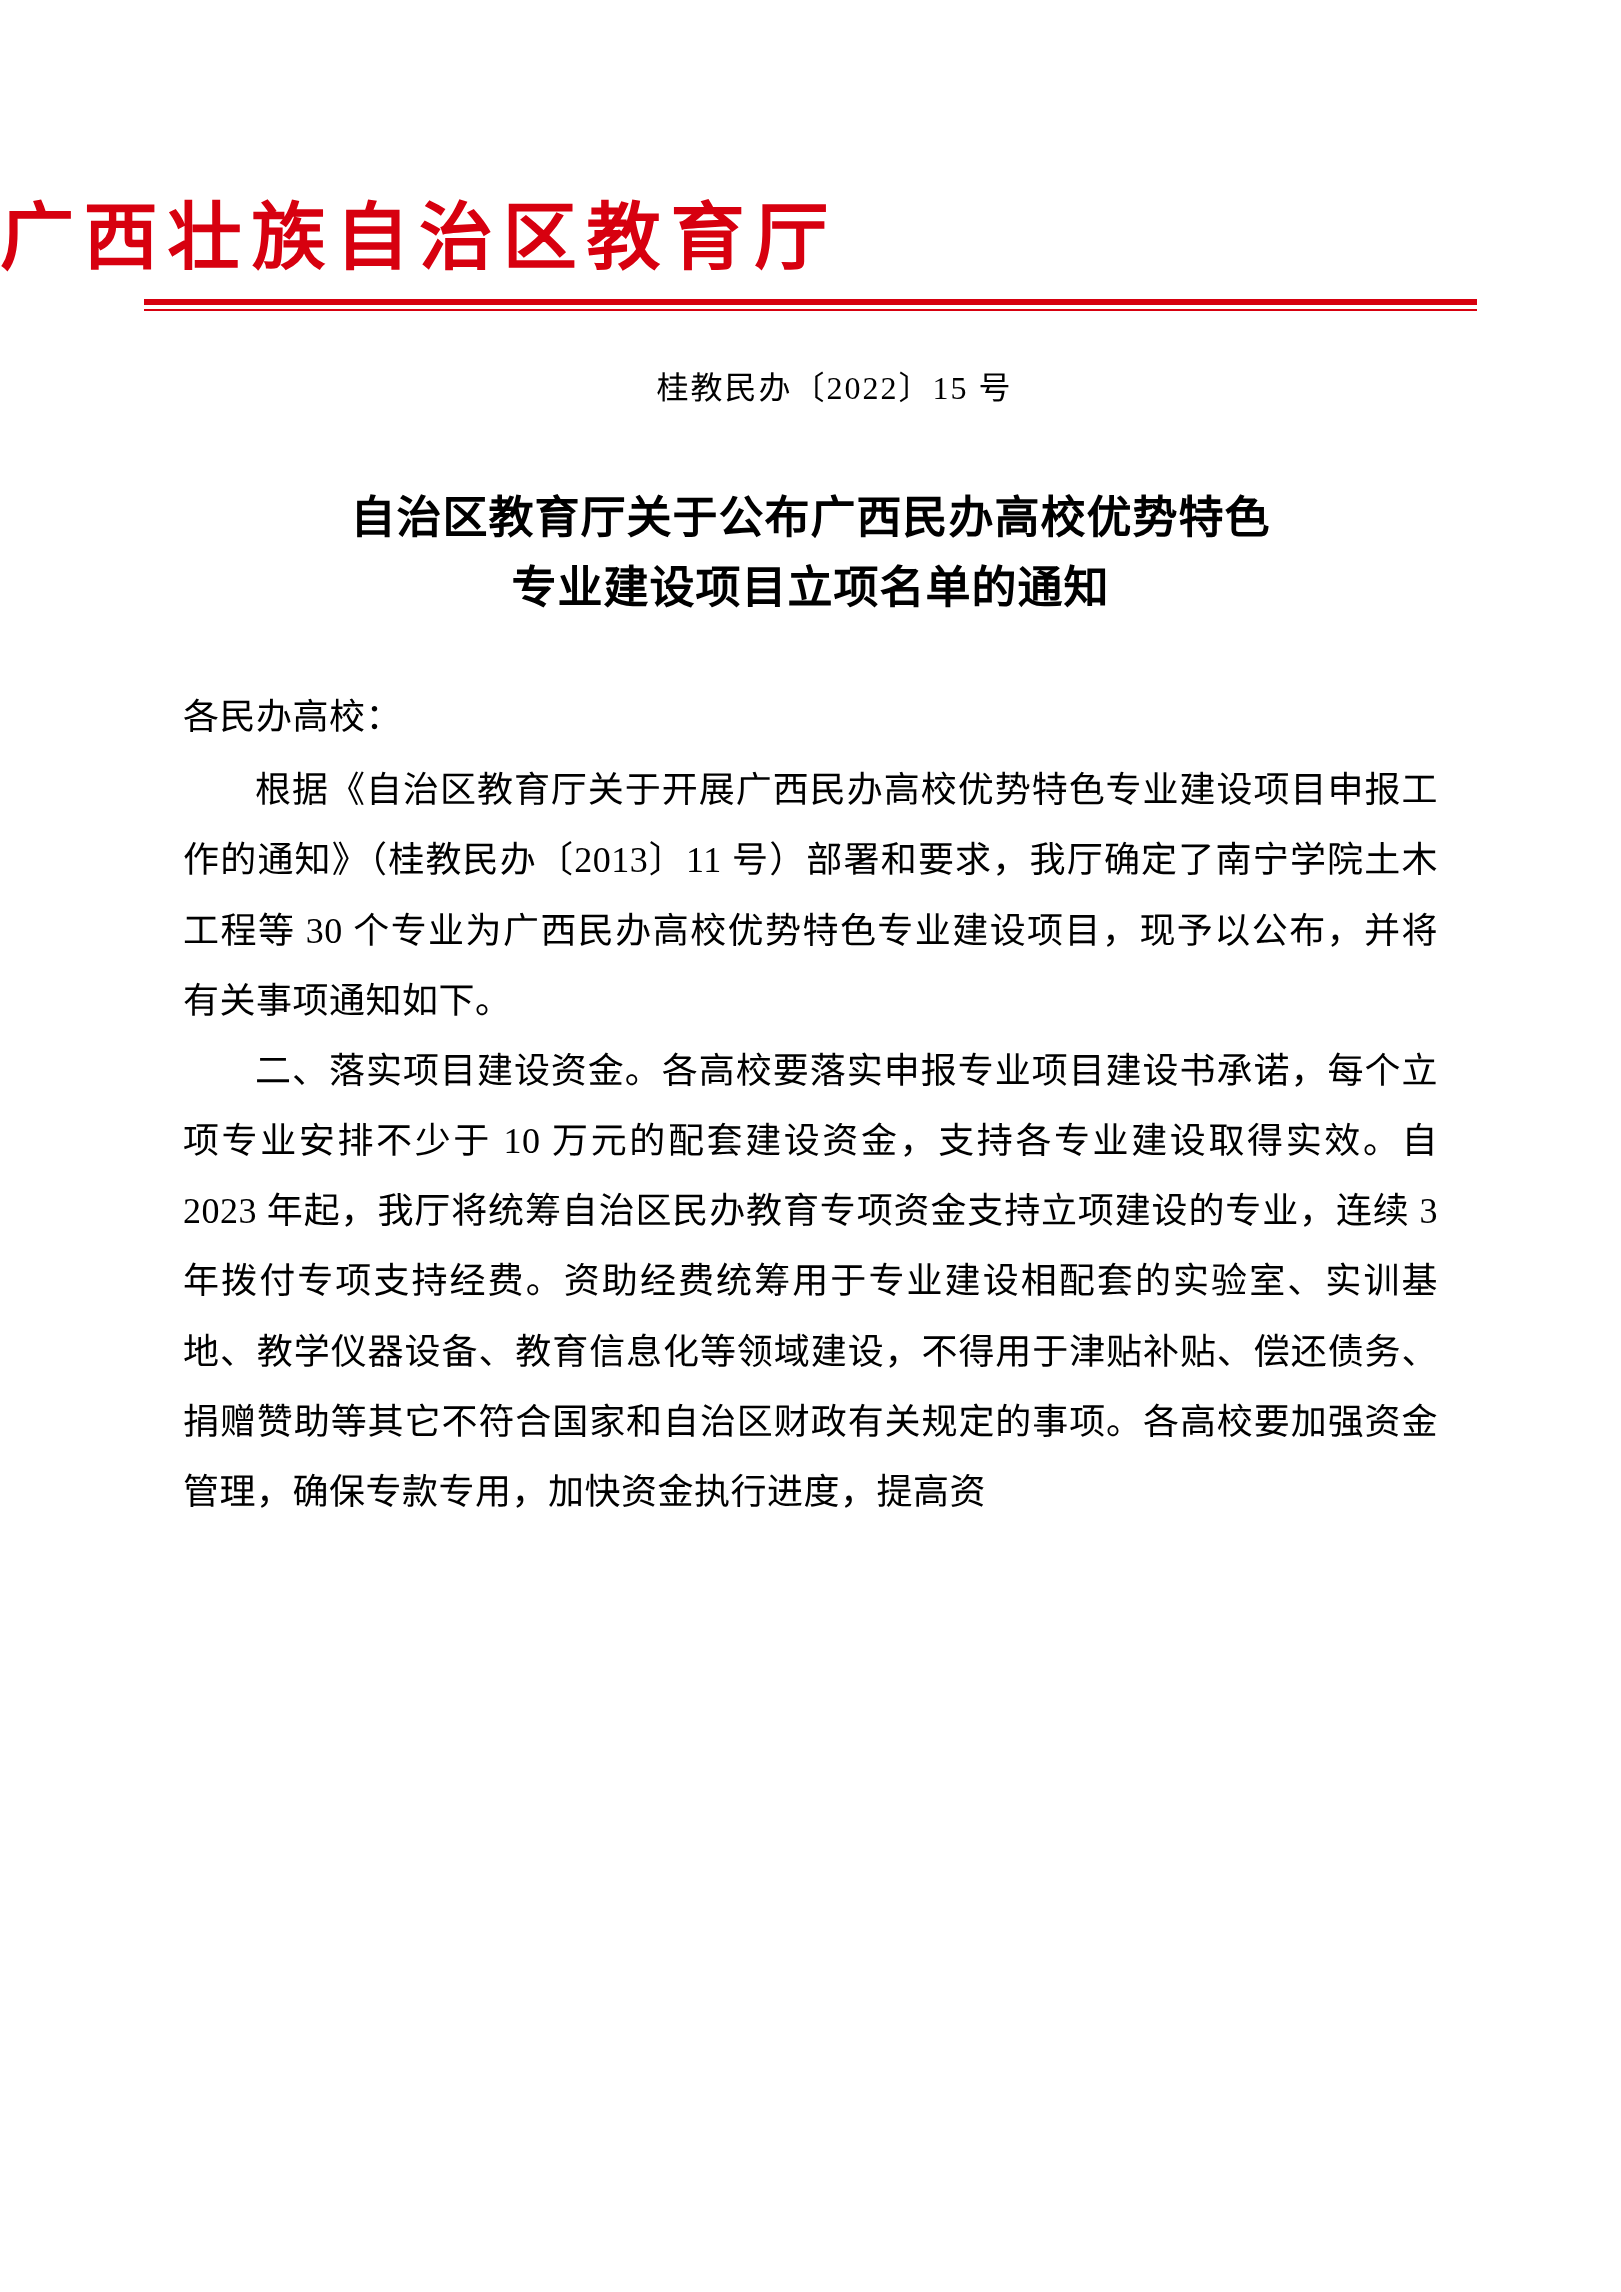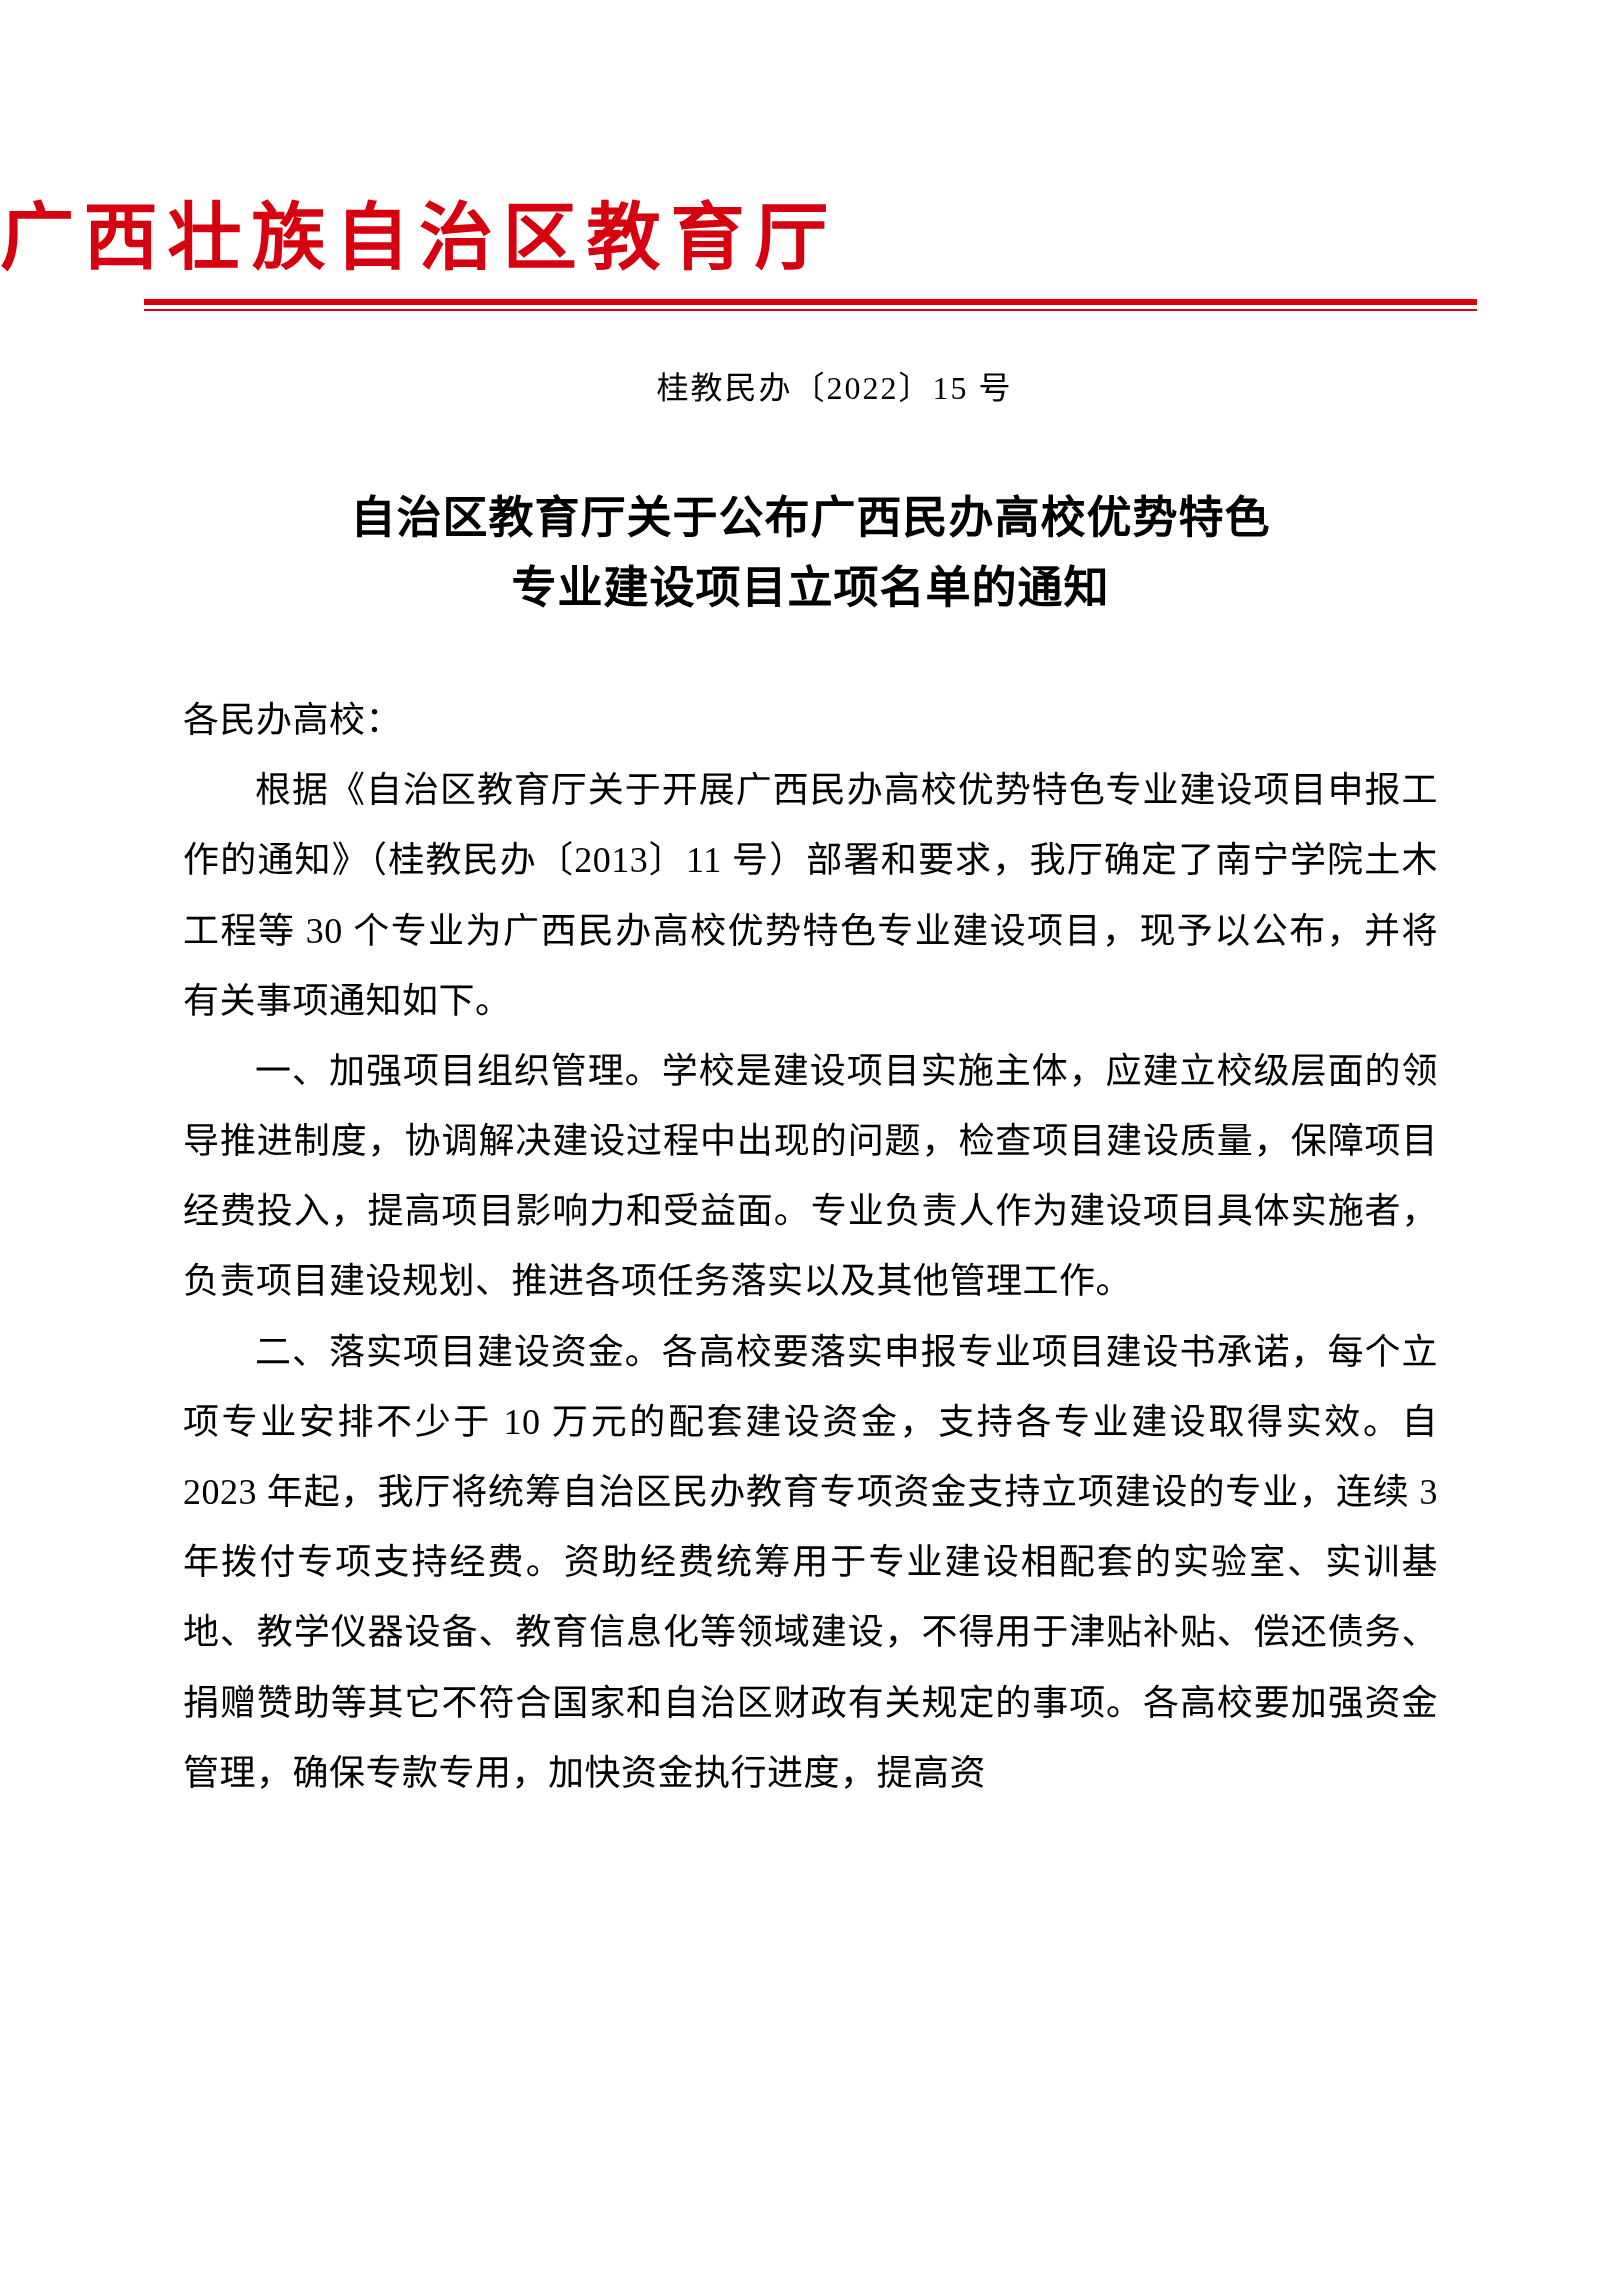--- a/index.html
+++ b/index.html
@@ -85,20 +85,21 @@
     width: 1255px;
     font-size: 36px;
     line-height: 1.95;
     letter-spacing: 0.5px;
     text-align: justify;
     text-justify: inter-ideograph;
   }
   .salutation {
     margin: 0 0 0 0;
     text-indent: 0;
+    font-family: Liberation Mono, monospace;
   }
   .para {
     margin: 0;
     text-indent: 2em;
   }
 </style>
 </head>
 <body>
 
 <div class="page">
@@ -114,18 +115,17 @@
   <div class="doc-number">桂教民办〔2022〕15 号</div>
 
   <div class="doc-title">
     <span class="line">自治区教育厅关于公布广西民办高校优势特色</span>
     <span class="line">专业建设项目立项名单的通知</span>
   </div>
 
   <div class="doc-body">
     <p class="salutation">各民办高校：</p>
     <p class="para">根据《自治区教育厅关于开展广西民办高校优势特色专业建设项目申报工作的通知》（桂教民办〔2013〕11 号）部署和要求，我厅确定了南宁学院土木工程等 30 个专业为广西民办高校优势特色专业建设项目，现予以公布，并将有关事项通知如下。</p>
-    <p class="para">一、加强项目组织管理。学校是建设项目实施主体，应建立校级层面的领导推进制度，协调解决建设过程中出现的问题，检查项目建设质量，保障项目经费投入，提高项目影响力和受益面。专业负责人作为建设项目具体实施者，负责项目建设规划、推进各项任务落实以及其他管理工作。</p>
     <p class="para">二、落实项目建设资金。各高校要落实申报专业项目建设书承诺，每个立项专业安排不少于 10 万元的配套建设资金，支持各专业建设取得实效。自 2023 年起，我厅将统筹自治区民办教育专项资金支持立项建设的专业，连续 3 年拨付专项支持经费。资助经费统筹用于专业建设相配套的实验室、实训基地、教学仪器设备、教育信息化等领域建设，不得用于津贴补贴、偿还债务、捐赠赞助等其它不符合国家和自治区财政有关规定的事项。各高校要加强资金管理，确保专款专用，加快资金执行进度，提高资</p>
   </div>
 
 </div>
 
 
 </body></html>

